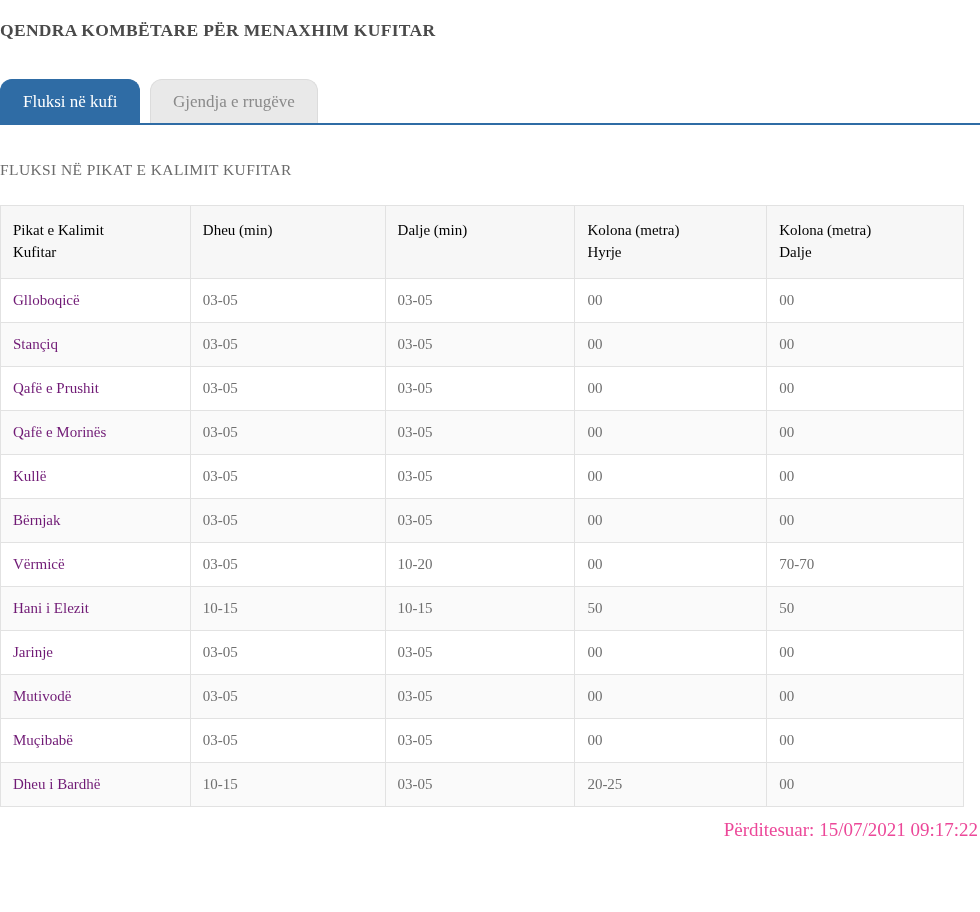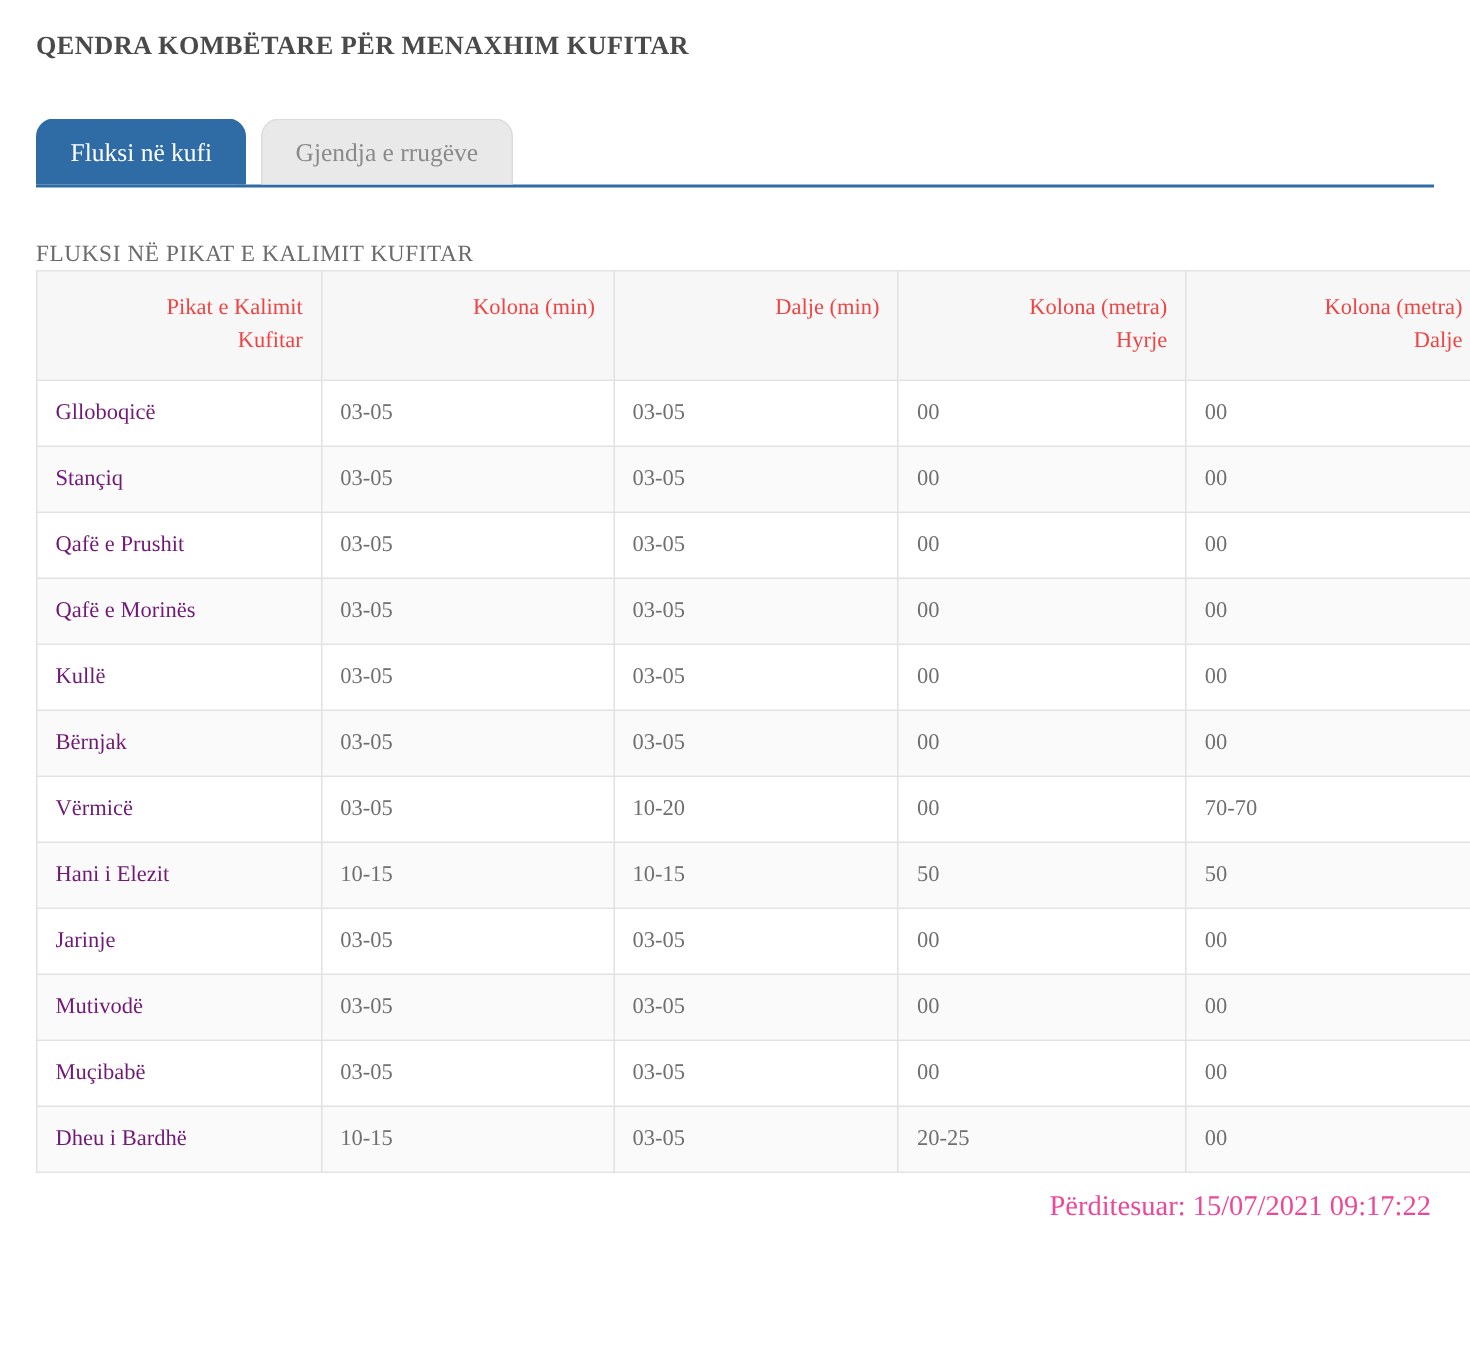--- a/index.html
+++ b/index.html
@@ -10,21 +10,21 @@
     height: 912px;
     background: #ffffff;
     font-family: "Liberation Serif", serif;
     color: #444;
     overflow: hidden;
   }
   .page {
     width: 980px;
     height: 780px;
     position: relative;
-    padding: 0 24px;
+    padding: 0 0;
   }
   .site-title {
     font-family: "Liberation Serif", serif;
     font-size: 17.5px;
     font-weight: bold;
     letter-spacing: 0.3px;
     color: #4a4a4a;
     padding: 20px 0 14px 0;
     margin: 0;
     text-transform: uppercase;
@@ -59,34 +59,34 @@
     border-bottom: none;
     z-index: 5;
   }
   .tab-0 { left: 0px; z-index: 5; }
   .tab-1 { left: 150px; z-index: 3; }
   .tab-2 { left: 345px; z-index: 2; }
   .section-title {
     font-size: 15.5px;
     color: #6b6b6b;
     letter-spacing: 0.4px;
-    margin: 36px 0 1px 0;
+    margin: 36px 0 26px 0;
     text-transform: uppercase;
     font-family: "Liberation Serif", serif;
   }
   table.flow {
     width: 964px;
     border-collapse: collapse;
     font-family: "Liberation Serif", serif;
     font-size: 15px;
   }
   table.flow th {
-    text-align: right;
+    text-align: left;
     font-weight: normal;
-    color: #ef4444;
+    color: #000000;
     background: #f7f7f7;
     border: 1px solid #e2e2e2;
     padding: 14px 12px;
     vertical-align: top;
     line-height: 1.45;
   }
   table.flow td {
     border: 1px solid #e2e2e2;
     padding: 13px 12px;
     color: #6f6f6f;
@@ -134,21 +134,21 @@
   <div class="section-title">FLUKSI NË PIKAT E KALIMIT KUFITAR</div>
 
   <table class="flow">
     <thead>
       <tr>
         <th class="col0">
           <div>Pikat e Kalimit</div>
           <div>Kufitar</div>
         </th>
         <th class="col1">
-          <div>Kolona (min)</div>
+          <div>Dheu (min)</div>
         </th>
         <th class="col2">
           <div>Dalje (min)</div>
         </th>
         <th class="col3">
           <div>Kolona (metra)</div>
           <div>Hyrje</div>
         </th>
         <th class="col4">
           <div>Kolona (metra)</div>

